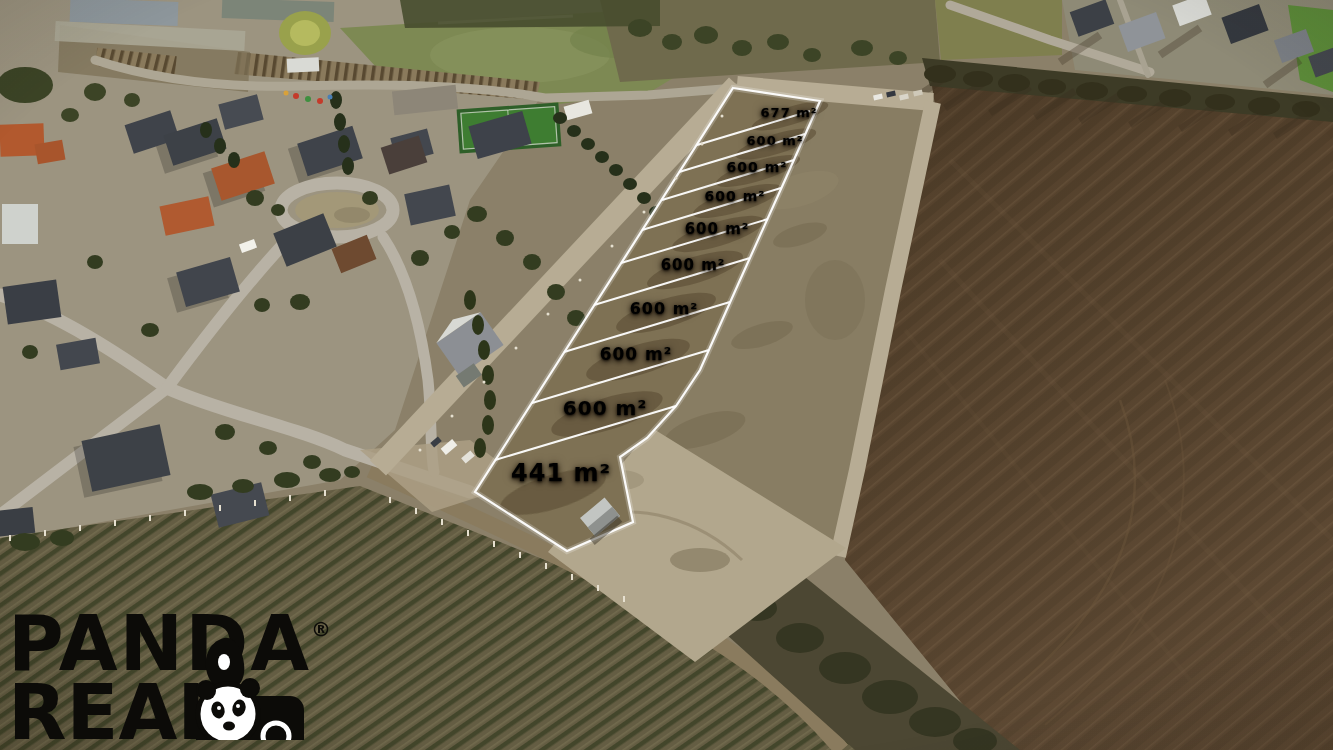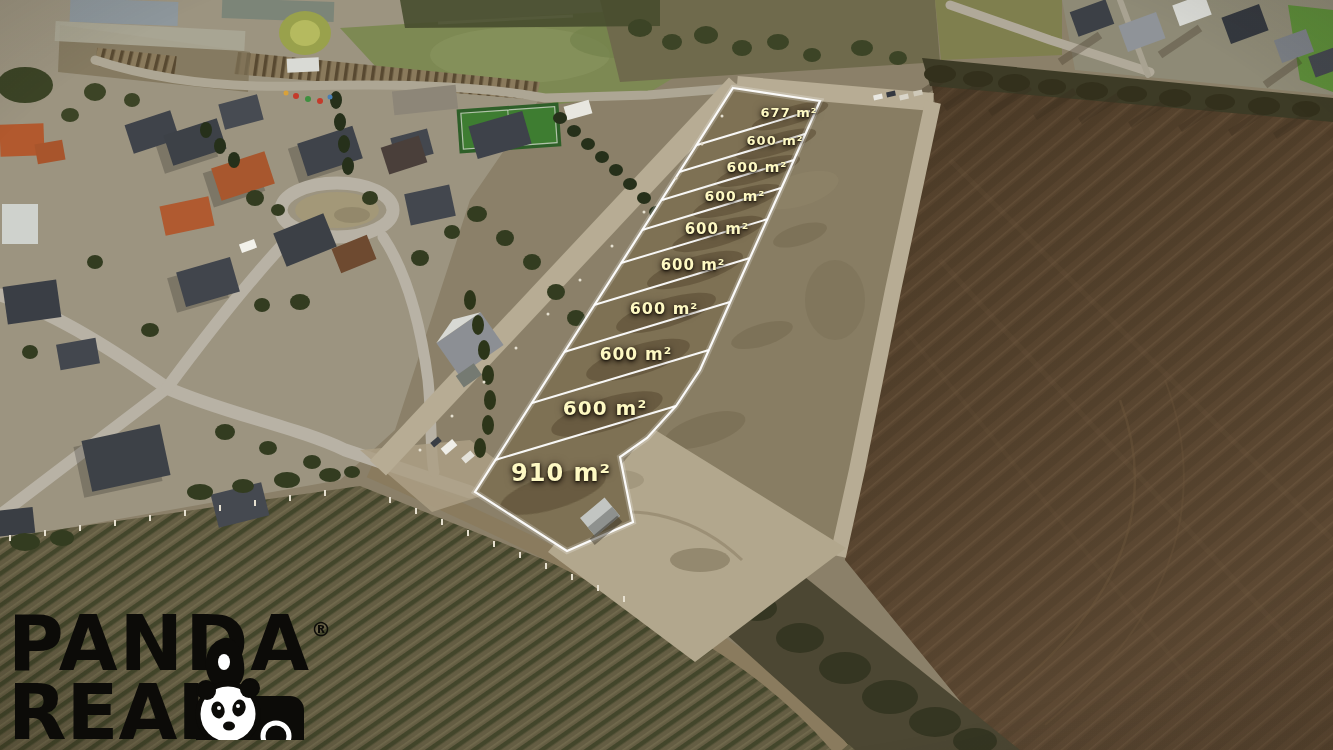--- a/index.html
+++ b/index.html
@@ -3,21 +3,21 @@
 <meta charset="utf-8">
 <style>
   html,body { margin:0; padding:0; background:#222; }
   .stage {
     position:relative; width:1333px; height:750px; overflow:hidden;
     background:#8b8069; font-family:"DejaVu Sans", sans-serif;
   }
   svg.scene { position:absolute; left:0; top:0; }
   .plot-label {
     position:absolute; transform:translate(-50%,-50%);
-    color:#fef9c3; font-weight:bold; letter-spacing:1px; white-space:nowrap;
+    color:#000000; font-weight:bold; letter-spacing:1px; white-space:nowrap;
     text-shadow:0 2px 5px rgba(25,18,8,.9), 0 1px 2px rgba(0,0,0,.7), 0 0 8px rgba(40,30,10,.5);
     font-family:"DejaVu Sans", sans-serif;
   }
   .logo { position:absolute; left:8px; top:596px; color:#0c0b08; }
   .logo .row1 { font-size:76px; font-weight:bold; letter-spacing:2px; line-height:66px; }
   .logo .row2 { font-size:76px; font-weight:bold; letter-spacing:0px; line-height:72px; }
   .logo .reg  { font-size:20px; font-weight:bold; vertical-align:34px; letter-spacing:0; }
   .logo-icon  { position:absolute; left:186px; top:14px; }
 </style>
 </head>
@@ -403,21 +403,21 @@
 <div>
       <div class="plot-label" style="left: 789px; top: 112px; font-size: 13px;">677 m²</div>
       <div class="plot-label" style="left: 775px; top: 140px; font-size: 13px;">600 m²</div>
       <div class="plot-label" style="left: 757px; top: 167px; font-size: 14px;">600 m²</div>
       <div class="plot-label" style="left: 735px; top: 196px; font-size: 14px;">600 m²</div>
       <div class="plot-label" style="left: 717px; top: 229px; font-size: 15px;">600 m²</div>
       <div class="plot-label" style="left: 693px; top: 265px; font-size: 15px;">600 m²</div>
       <div class="plot-label" style="left: 664px; top: 308px; font-size: 16px;">600 m²</div>
       <div class="plot-label" style="left: 636px; top: 354px; font-size: 17px;">600 m²</div>
       <div class="plot-label" style="left: 605px; top: 408px; font-size: 20px;">600 m²</div>
-      <div class="plot-label" style="left: 561px; top: 473px; font-size: 24px;">910 m²</div>
+      <div class="plot-label" style="left: 561px; top: 473px; font-size: 24px;">441 m²</div>
     </div>
 
 <div class="logo">
   <div class="row1"><span>PANDA</span><span class="reg">®</span></div>
   <div class="row2"><span>REAL</span></div>
   <svg class="logo-icon" width="114" height="130" viewBox="0 -52 114 78">
     <path d="M30,-50 C14,-46 8,-28 14,-12 C18,-2 26,2 32,2 C44,2 52,-8 50,-24 C48,-40 40,-52 30,-50 Z" fill="#0c0b08"></path>
     <ellipse cx="30" cy="-26" rx="6" ry="8" fill="#ffffff"></ellipse>
     <rect x="2" y="8" width="108" height="68" rx="14" fill="#0c0b08"></rect>
     <circle cx="82" cy="48" r="13" fill="none" stroke="#ffffff" stroke-width="5"></circle>

